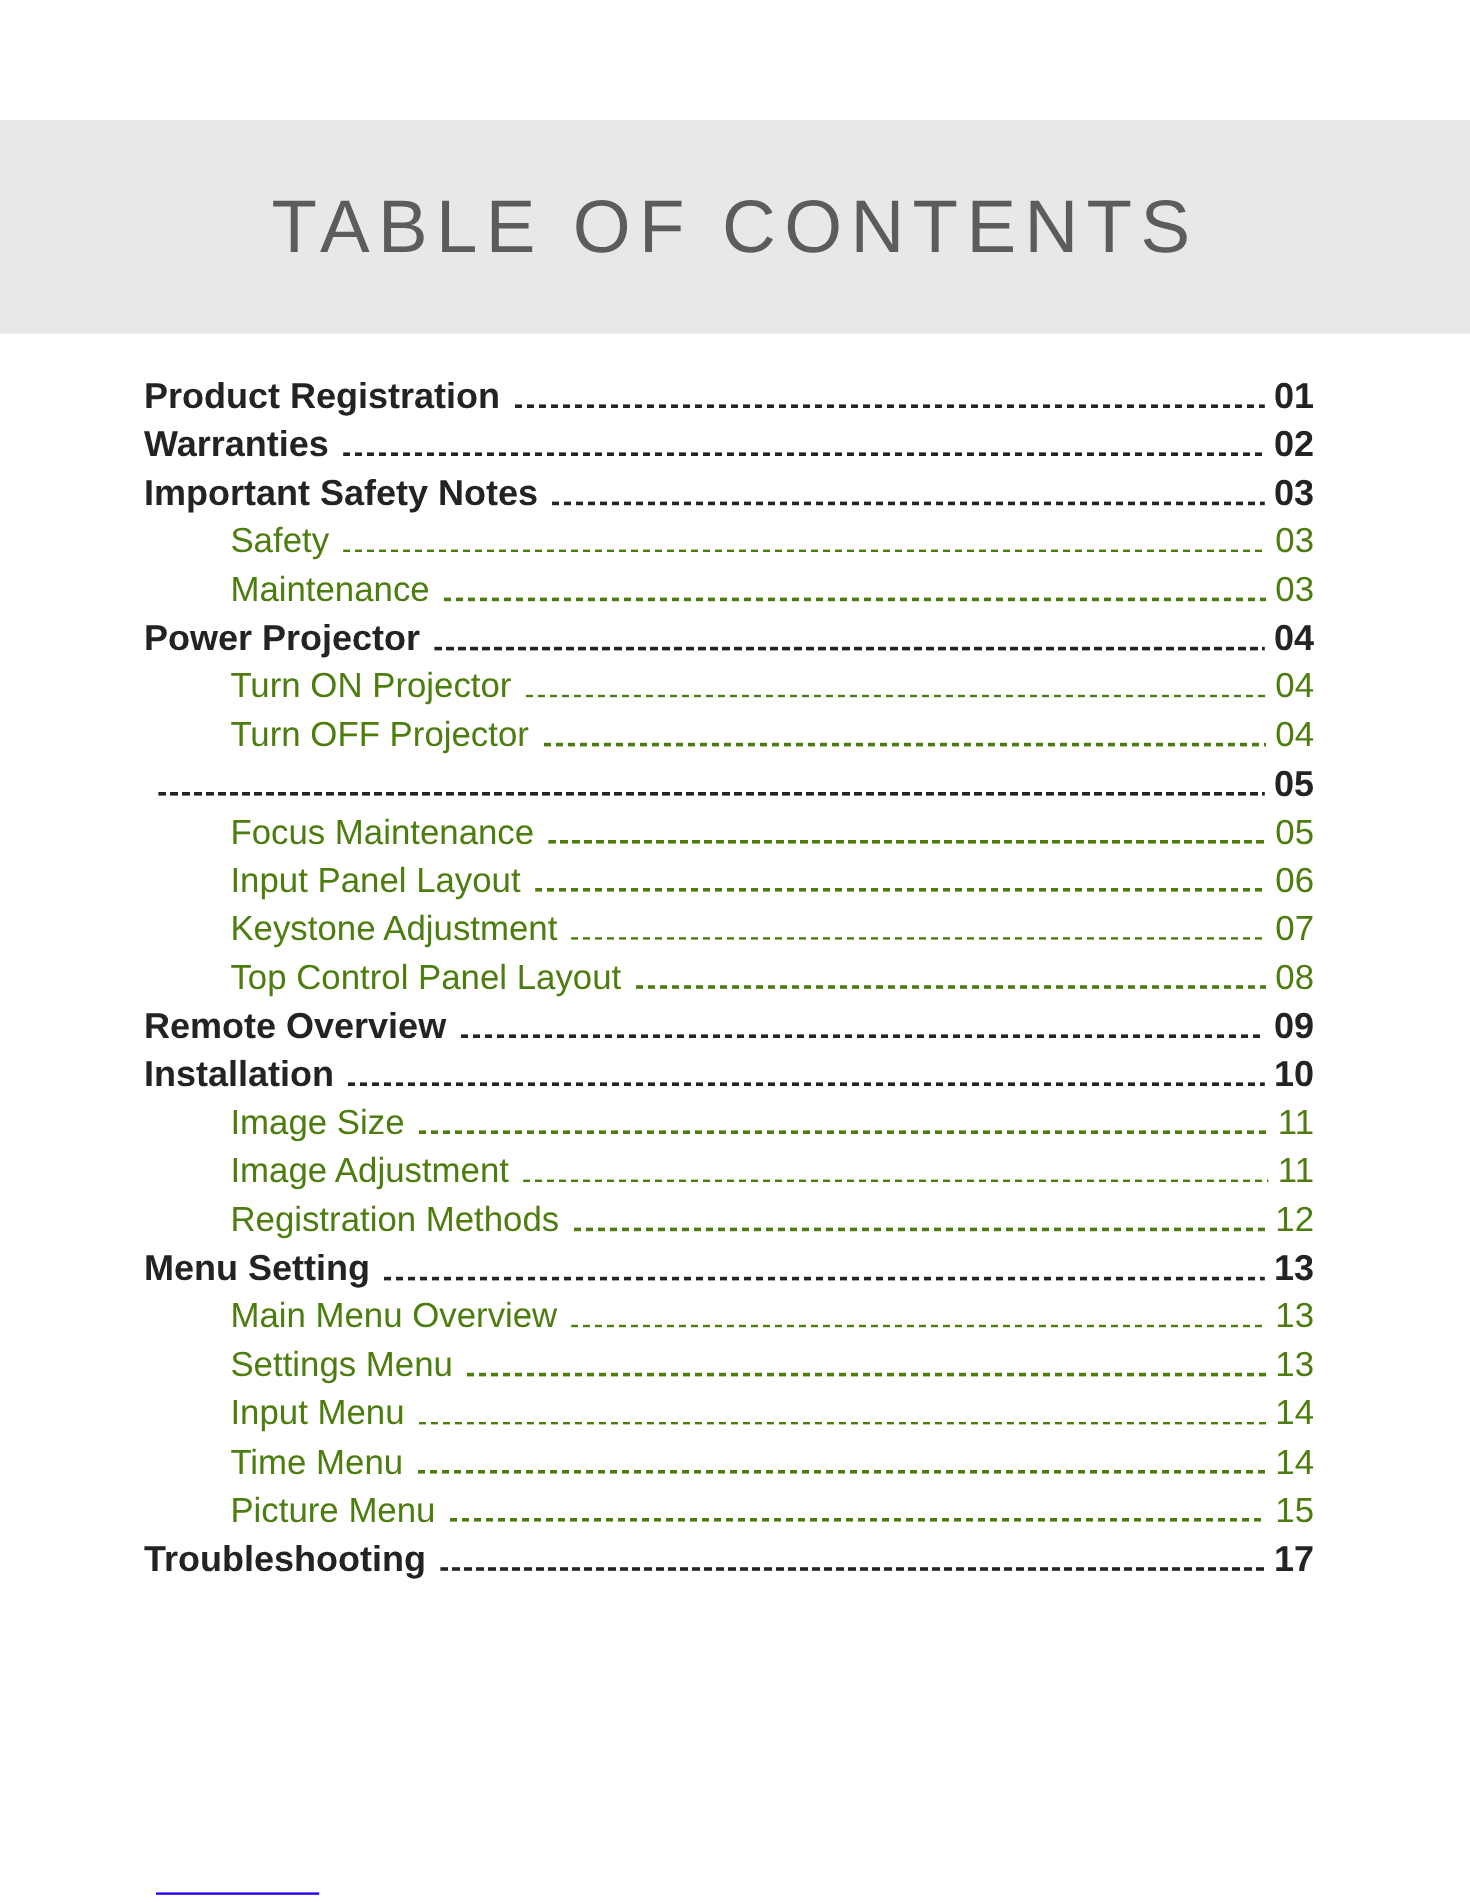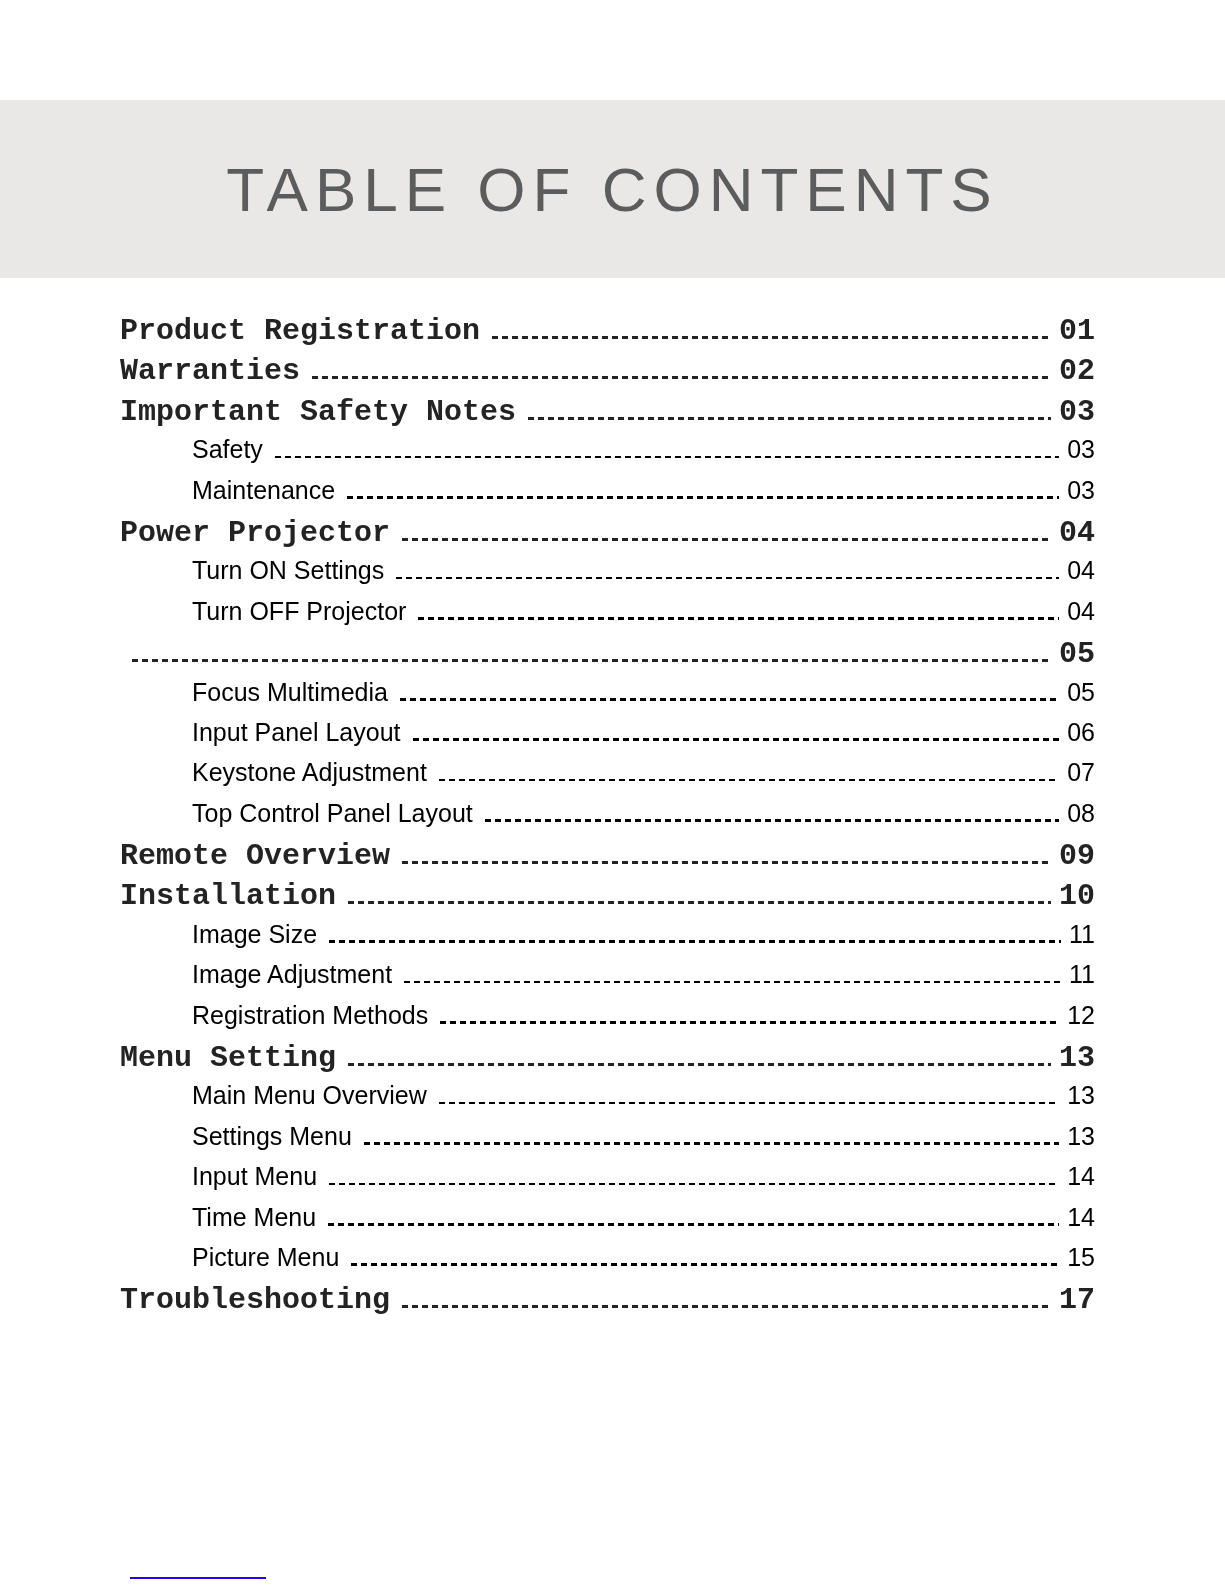--- a/index.html
+++ b/index.html
@@ -40,28 +40,27 @@
   .toc {
     position: absolute;
     top: 314px;
     left: 120px;
     width: 975px;
   }
   .row {
     display: flex;
     align-items: baseline;
     height: 40.4px;
-    font-size: 25px;
-    color: #000000;
+    font-size: 29px;
+    color: #4d7c0f;
   }
   .row.top {
     font-weight: 700;
     color: #232323;
     font-size: 30px;
-    font-family: Liberation Mono, monospace;
   }
   .row.sub .label {
     padding-left: 72px;
   }
   .label {
     white-space: nowrap;
   }
   .dots {
     flex: 1 1 auto;
     display: inline-block;
@@ -123,35 +122,35 @@
       <span class="label">Maintenance</span>
       <span class="dots"></span>
       <span class="pagenum">03</span>
     </div>
     <div class="row top">
       <span class="label">Power Projector</span>
       <span class="dots"></span>
       <span class="pagenum">04</span>
     </div>
     <div class="row sub">
-      <span class="label">Turn ON Settings</span>
+      <span class="label">Turn ON Projector</span>
       <span class="dots"></span>
       <span class="pagenum">04</span>
     </div>
     <div class="row sub">
       <span class="label">Turn OFF Projector</span>
       <span class="dots"></span>
       <span class="pagenum">04</span>
     </div>
     <div class="row top">
       <span class="dots"></span>
       <span class="pagenum">05</span>
     </div>
     <div class="row sub">
-      <span class="label">Focus Multimedia</span>
+      <span class="label">Focus Maintenance</span>
       <span class="dots"></span>
       <span class="pagenum">05</span>
     </div>
     <div class="row sub">
       <span class="label">Input Panel Layout</span>
       <span class="dots"></span>
       <span class="pagenum">06</span>
     </div>
     <div class="row sub">
       <span class="label">Keystone Adjustment</span>

